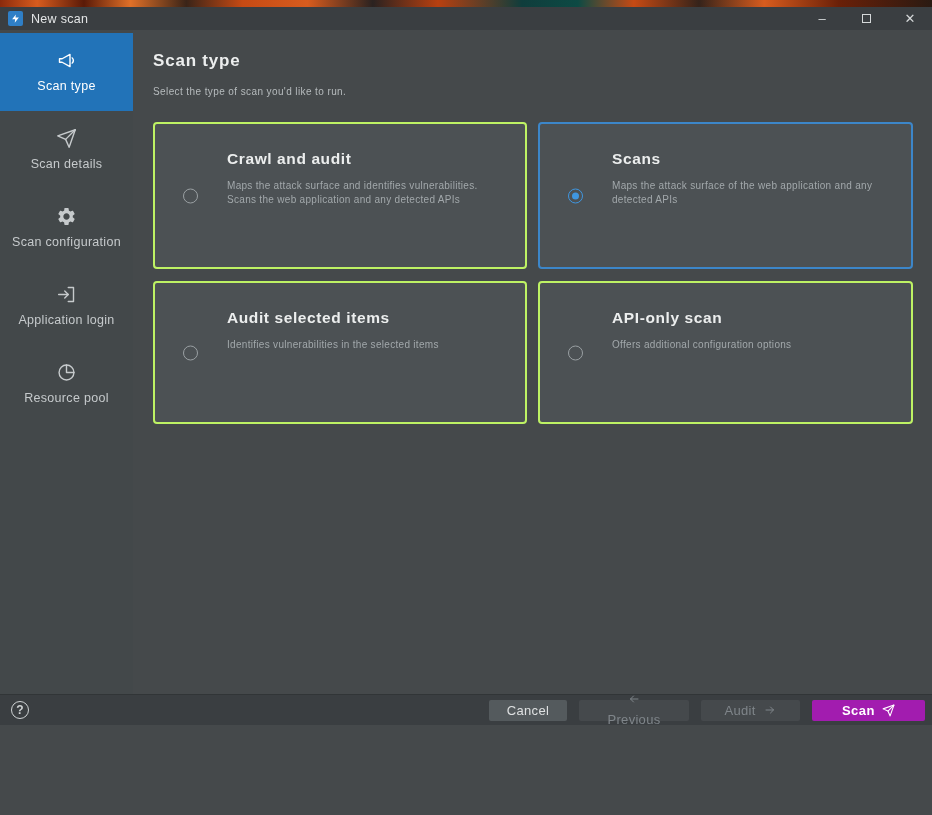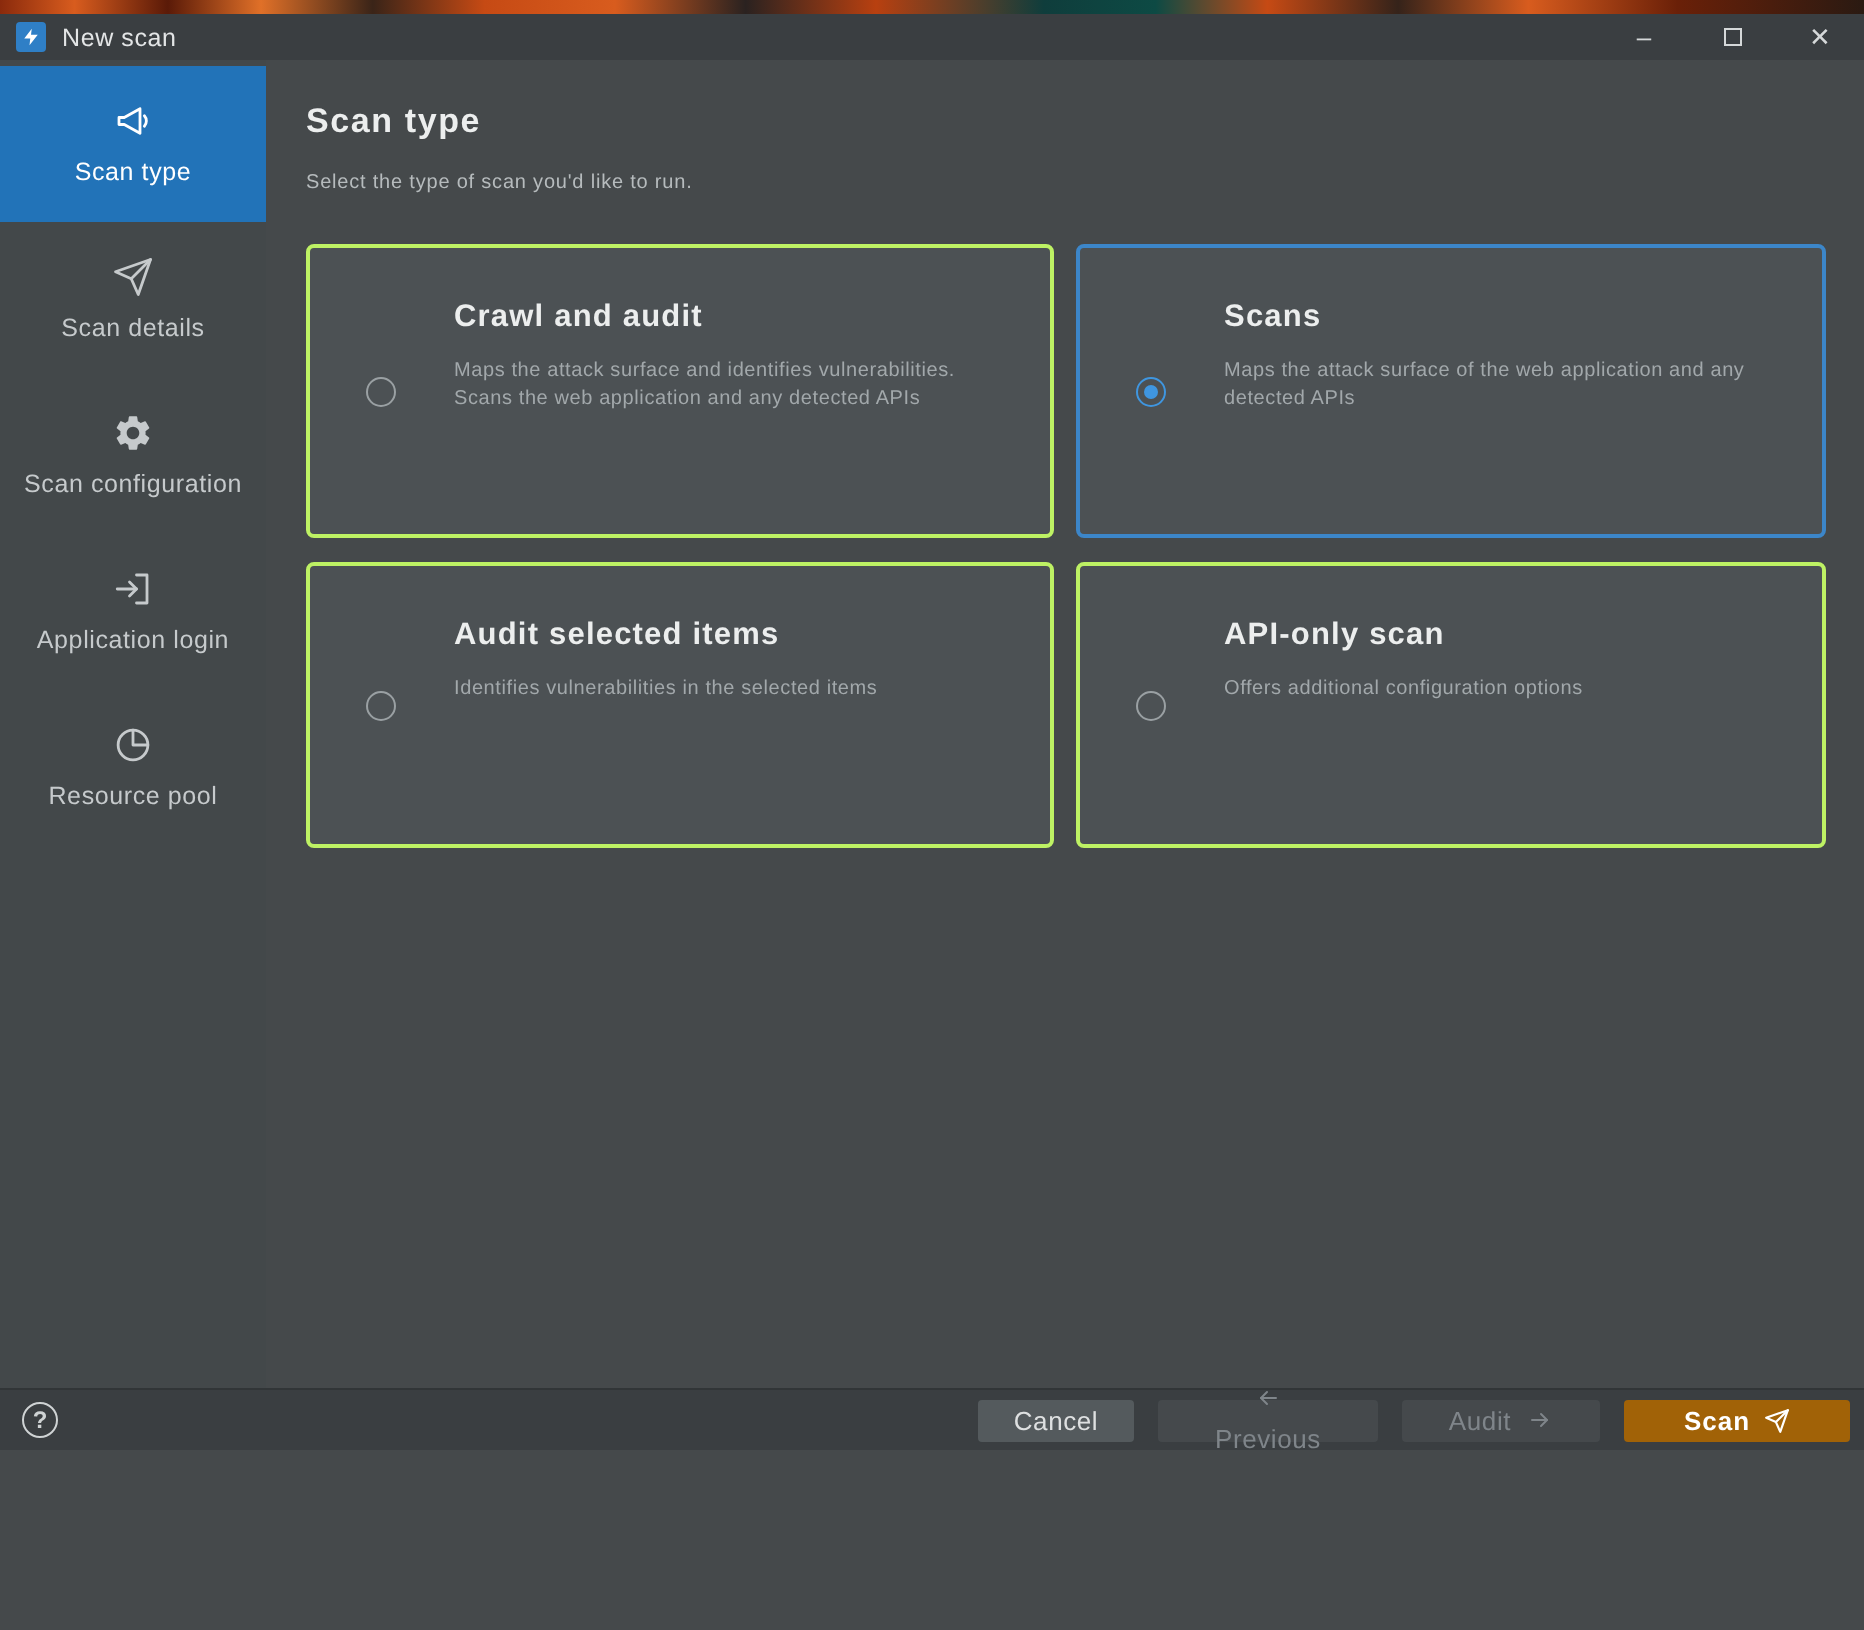--- a/index.html
+++ b/index.html
@@ -117,21 +117,21 @@
     height: 21px; border-radius: 2px;
     display: flex; align-items: center; justify-content: center; gap: 7px;
     font-size: 13px; letter-spacing: 0.3px;
     cursor: pointer; border: none;
     font-family: "Liberation Sans", sans-serif;
   }
   .btn-cancel { width: 78px; background: #545a5d; color: #dee0e1; }
   .btn-disabled { background: #45494c; color: #7f858a; cursor: default; }
   .btn-previous { width: 110px; flex-direction: column; }
   .btn-next { width: 99px; }
-  .btn-scan { width: 113px; background: #a16207; color: #ffffff; font-weight: bold; letter-spacing: 0.5px; }
+  .btn-scan { width: 113px; background: #a21caf; color: #ffffff; font-weight: bold; letter-spacing: 0.5px; }
   .btn svg { display: block; }
 </style>
 </head>
 <body>
 
 <div class="window">
 
   <div class="top-strip"></div>
 
   <div class="titlebar">

